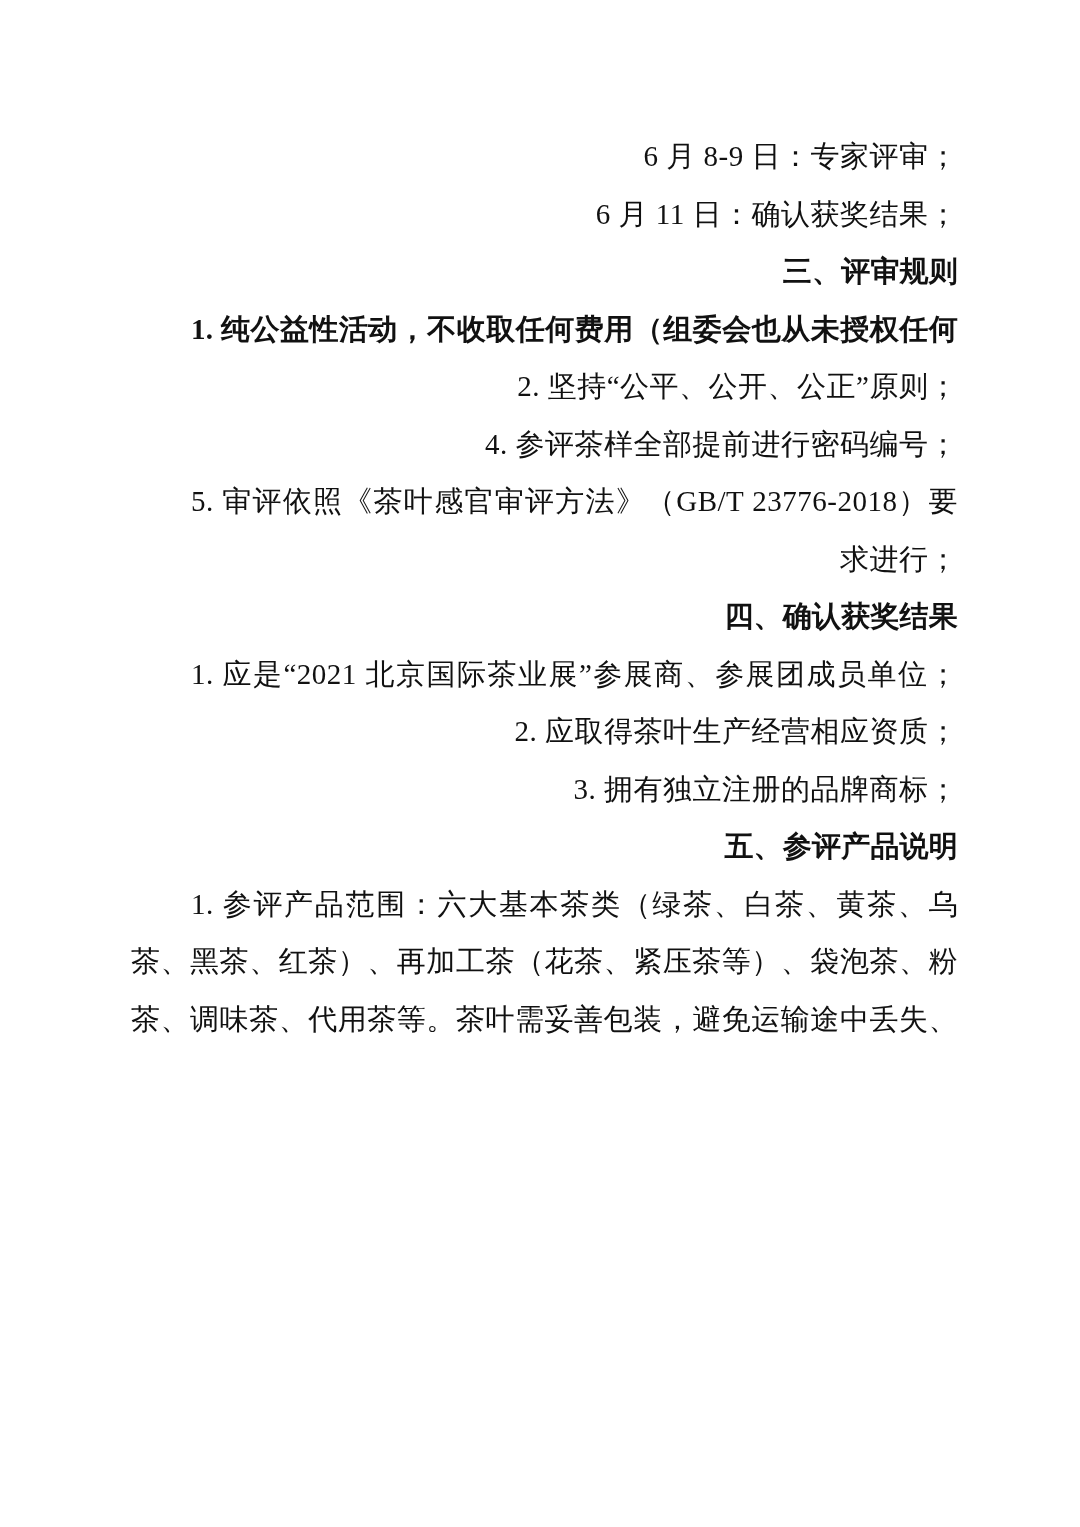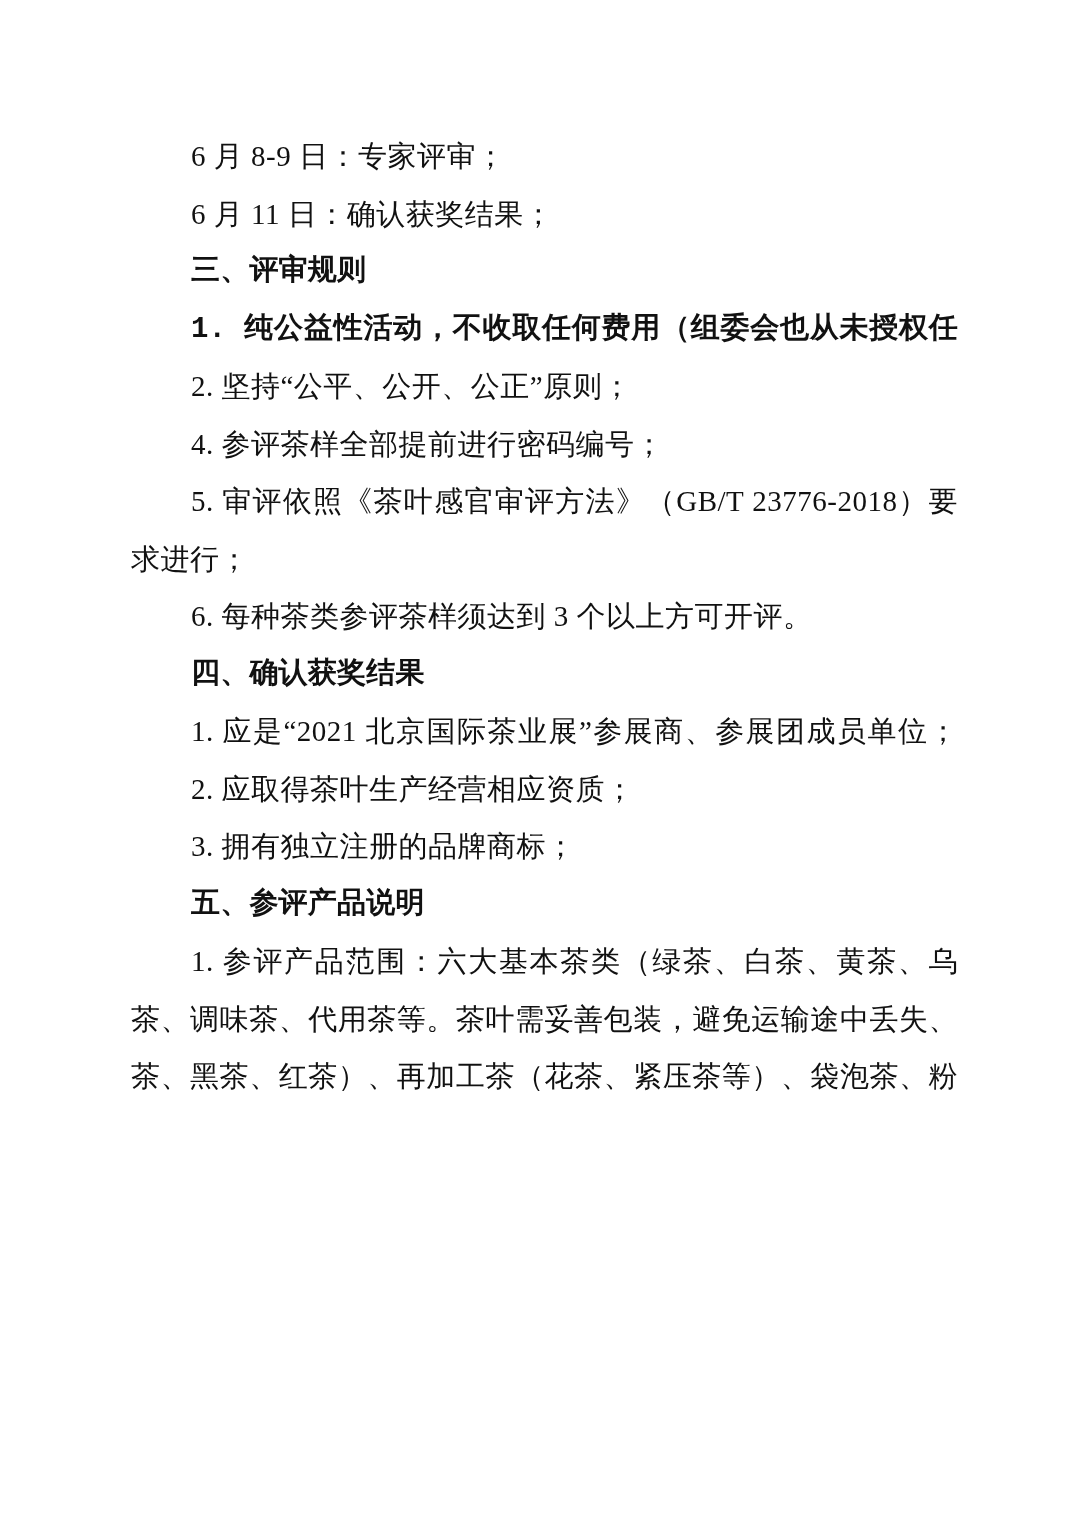--- a/index.html
+++ b/index.html
@@ -25,52 +25,51 @@
     left: 131px;
     top: 128px;
     width: 827px;
   }
   .line {
     height: 57.5px;
     line-height: 57.5px;
     font-size: 29px;
     white-space: normal;
     overflow: hidden;
-    text-align: left;
+    text-align: right;
     letter-spacing: 0.5px;
   }
   .line.indent {
     padding-left: 60px;
   }
   .line.bold {
     font-weight: bold;
-    font-family: Liberation Mono, monospace;
+    font-family: Liberation Serif, serif;
     letter-spacing: 0.2px;
   }
   .line.justify {
     text-align: justify;
     text-align-last: justify;
   }
 </style>
 </head>
 <body style="background: rgb(255, 255, 255);">
 
 <div class="page" style="background: rgb(255, 255, 255); color: rgb(17, 17, 17);">
   <div class="content">
       <div class="line indent">6 月 8-9 日：专家评审；</div>
       <div class="line indent">6 月 11 日：确认获奖结果；</div>
       <div class="line indent bold">三、评审规则</div>
       <div class="line indent bold justify">1. 纯公益性活动，不收取任何费用（组委会也从未授权任何</div>
       <div class="line indent">2. 坚持“公平、公开、公正”原则；</div>
       <div class="line indent">4. 参评茶样全部提前进行密码编号；</div>
       <div class="line indent justify">5. 审评依照《茶叶感官审评方法》（GB/T 23776-2018）要</div>
       <div class="line">求进行；</div>
-      <div class="line indent">6. 每种茶类参评茶样须达到 3 个以上方可开评。</div>
       <div class="line indent bold">四、确认获奖结果</div>
       <div class="line indent justify">1. 应是“2021 北京国际茶业展”参展商、参展团成员单位；</div>
       <div class="line indent">2. 应取得茶叶生产经营相应资质；</div>
       <div class="line indent">3. 拥有独立注册的品牌商标；</div>
       <div class="line indent bold">五、参评产品说明</div>
       <div class="line indent justify">1. 参评产品范围：六大基本茶类（绿茶、白茶、黄茶、乌龙</div>
+      <div class="line justify">茶、黑茶、红茶）、再加工茶（花茶、紧压茶等）、袋泡茶、粉</div>
       <div class="line justify">茶、调味茶、代用茶等。茶叶需妥善包装，避免运输途中丢失、</div>
-      <div class="line justify">茶、黑茶、红茶）、再加工茶（花茶、紧压茶等）、袋泡茶、粉</div>
     </div>
 </div>
 
 </body></html>

